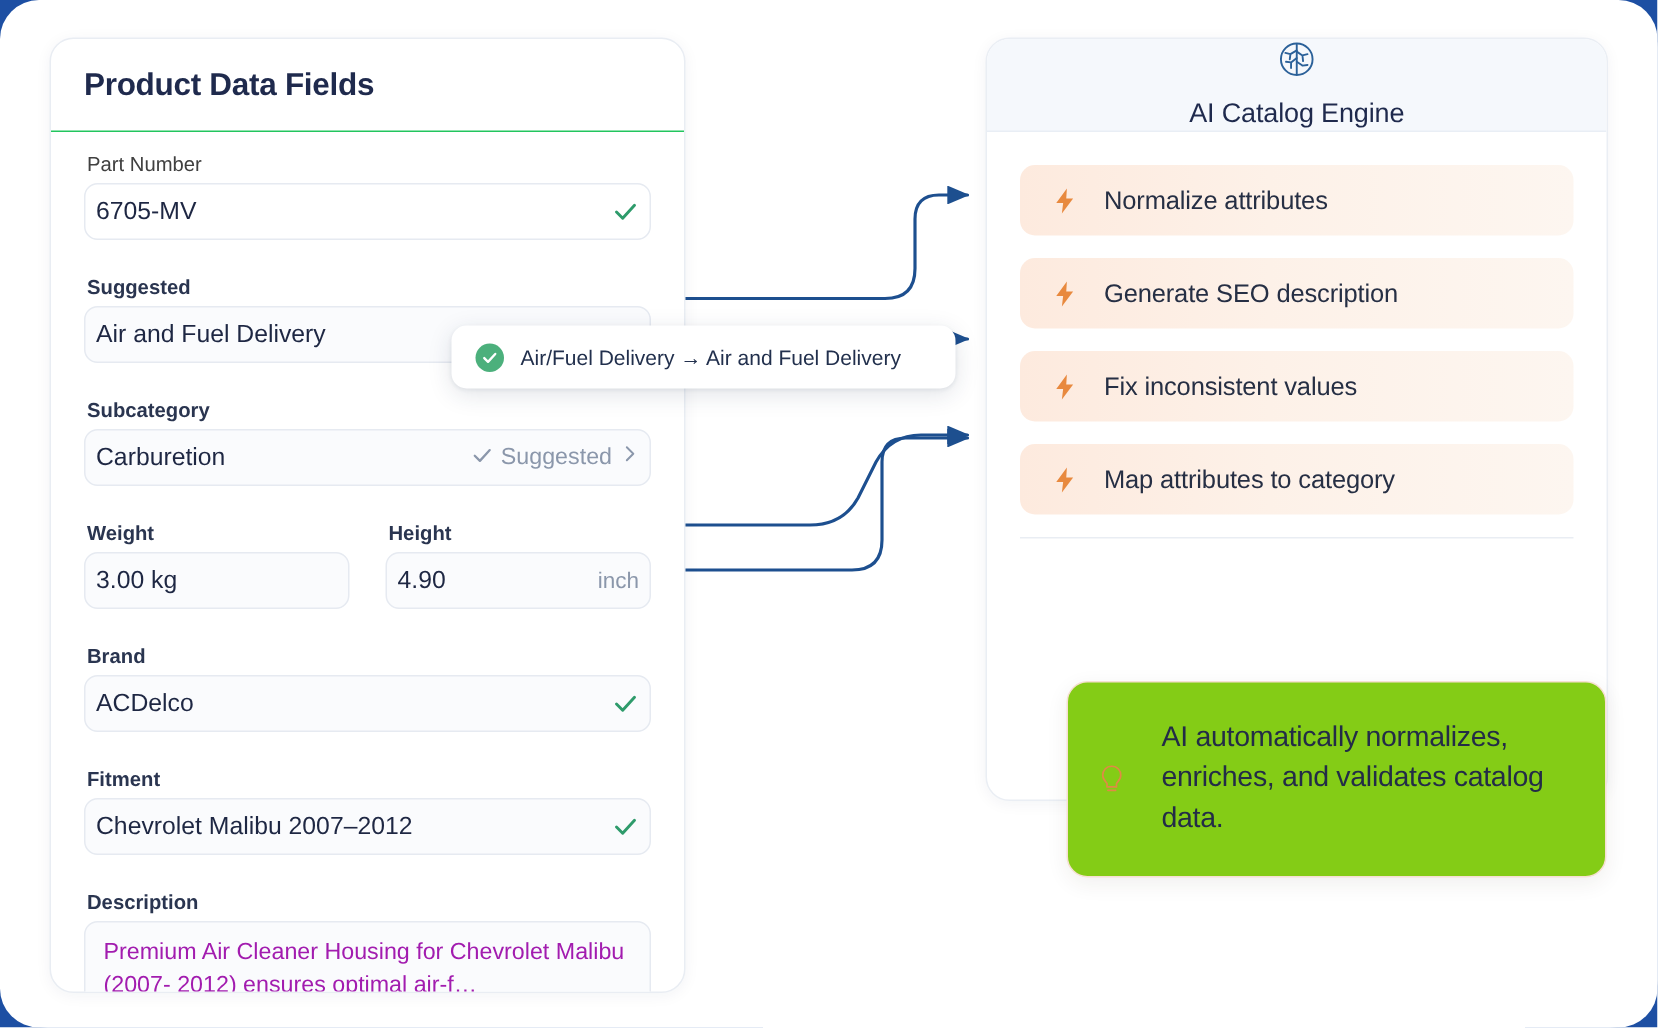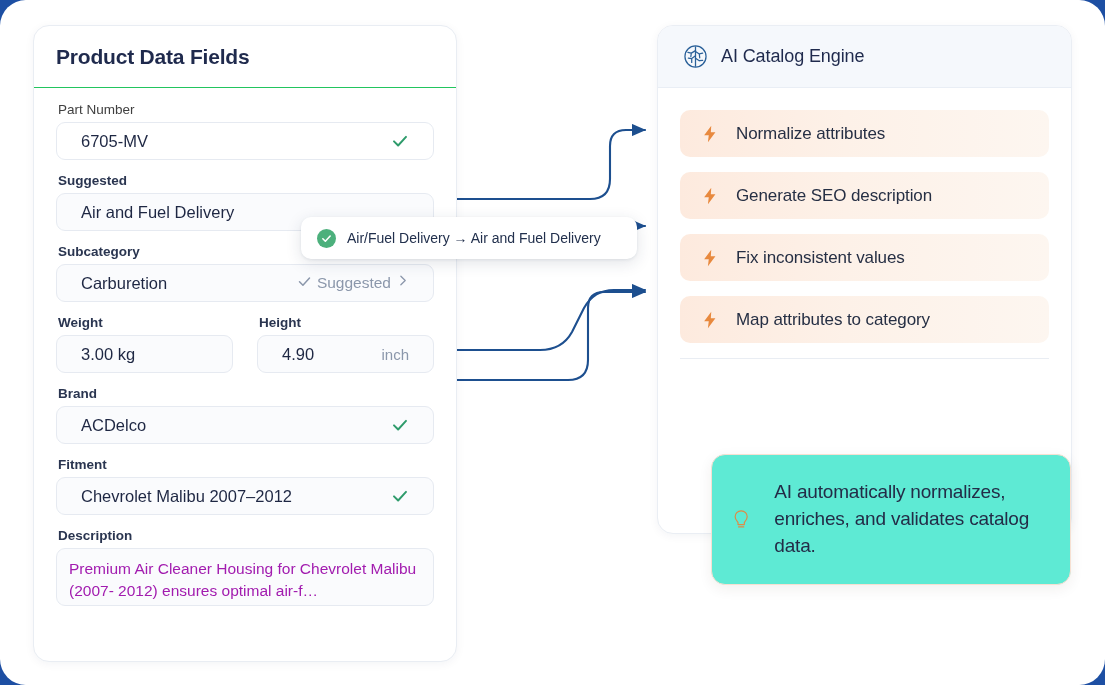--- a/index.html
+++ b/index.html
@@ -84,23 +84,23 @@
     font-weight: bold;
   }
   .field-box {
     position: relative;
     height: 38px;
     border: 1px solid #e6eaf1;
     border-radius: 9px;
     background: #fafbfd;
     display: flex;
     align-items: center;
-    padding: 0 24px;
-    box-sizing: border-box;
-    margin-bottom: 13px;
+    padding: 0 7px;
+    box-sizing: border-box;
+    margin-bottom: 24px;
   }
   .field-box.white { background: #ffffff; }
   .field-value {
     font-size: 16.5px;
     color: #1e2743;
     flex: 1;
     white-space: nowrap;
     overflow: hidden;
   }
   .unit {
@@ -198,20 +198,21 @@
   }
   .right-card-header {
     height: 62px;
     background: #f5f8fc;
     border-bottom: 1px solid #e9eef5;
     display: flex;
     align-items: center;
     gap: 12px;
     padding: 0 24px;
     box-sizing: border-box;
+    flex-direction: column;
   }
   .right-card-title {
     font-size: 18px;
     color: #1f2a4d;
     letter-spacing: -0.1px;
   }
   .chips {
     padding: 22px 22px 0 22px;
   }
   .chip {
@@ -236,21 +237,21 @@
     margin: 12px 22px 0 22px;
   }
 
   
   .insight {
     position: absolute;
     left: 711px;
     top: 454px;
     width: 360px;
     height: 131px;
-    background: #5eead4;
+    background: #84cc16;
     border: 1px solid #f6e0d2;
     border-radius: 14px;
     box-shadow: 0 4px 14px rgba(60,40,25,0.07);
     display: flex;
     align-items: center;
     gap: 24px;
     padding: 0 22px 0 20px;
     box-sizing: border-box;
     z-index: 10;
   }

